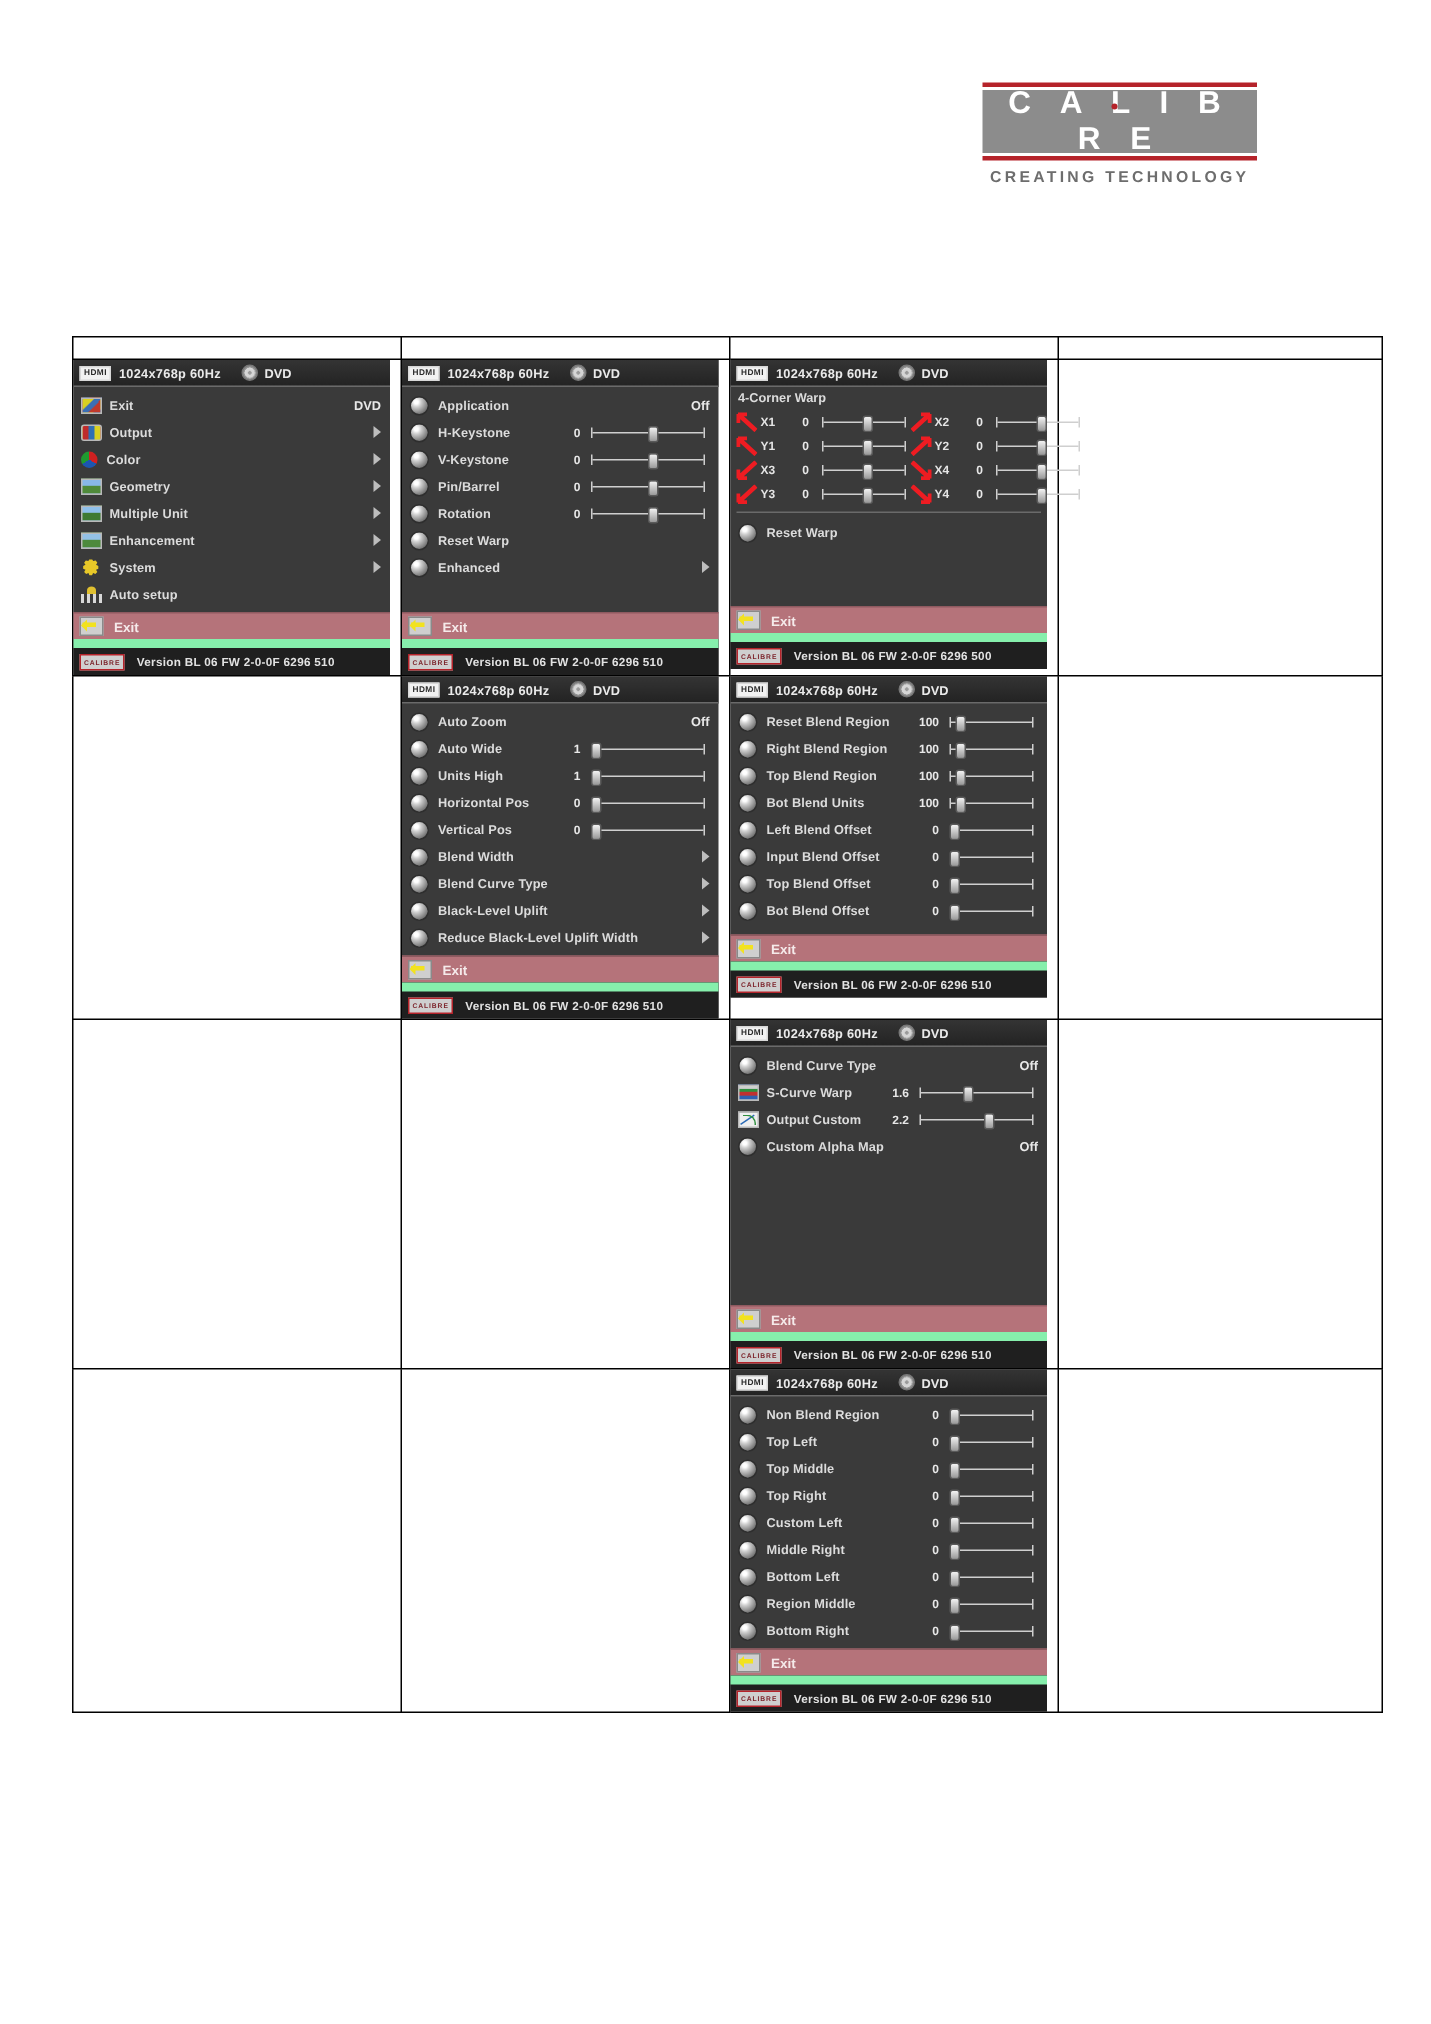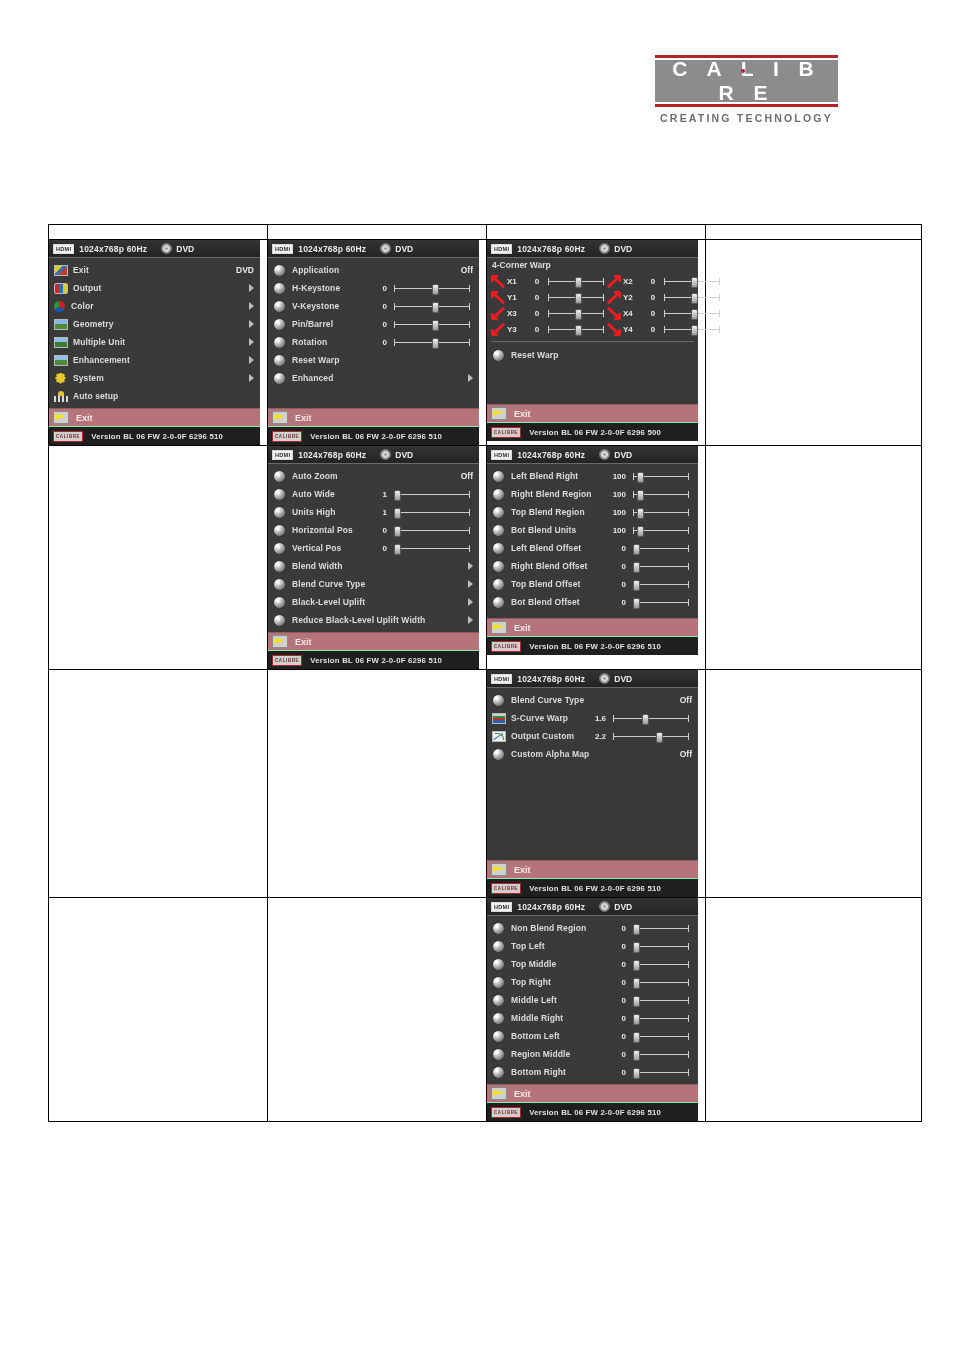--- a/index.html
+++ b/index.html
@@ -177,21 +177,21 @@
   .exit-arrow:after{
     content:"";position:absolute;left:0px;top:1px;
     border-top:4px solid transparent;border-bottom:4px solid transparent;
     border-right:4px solid #f2e21f;
   }
   .exit-text{font-size:9px;font-weight:bold;color:#f5eaea;}
 
   
   .ver-bar{
     display:flex;align-items:center;height:16px;background:#1f1f1f;
-    padding:1px 4px;border-top:1px solid #86efac;
+    padding:1px 4px;border-top:6px solid #86efac;
   }
   .ver-logo{
     background:#cfcfcf;color:#7a1f26;font-size:4.5px;font-weight:bold;
     letter-spacing:0.6px;padding:2px 2px;line-height:5px;margin-right:8px;
     border:1px solid #b5232a;
   }
   .ver-text{font-size:7.8px;font-weight:bold;color:#e2e2e2;letter-spacing:0.2px;}
 
   
   .warp-title{
@@ -627,21 +627,21 @@
           <div class="osd">
             <div class="osd-title">
               <span class="hdmi-badge">HDMI</span>
               <span class="res-text">1024x768p 60Hz</span>
               <span class="dvd-icon"></span>
               <span class="dvd-text">DVD</span>
             </div>
             <div class="osd-body">
               <div class="row">
                 <span class="sphere"></span>
-                <span class="row-label">Left Blend Right</span>
+                <span class="row-label">Reset Blend Region</span>
                 <span class="val">100</span>
                 <span class="slider short">
                   <span class="track"></span>
                     <span class="tick l"></span>
                     <span class="tick r"></span>
                   <span class="thumb" style="left:5px"></span>
                 </span>
               </div>
               <div class="row">
                 <span class="sphere"></span>
@@ -681,21 +681,21 @@
                 <span class="row-label">Left Blend Offset</span>
                 <span class="val">0</span>
                 <span class="slider short">
                   <span class="track"></span>
                     <span class="tick r"></span>
                   <span class="thumb" style="left:1px"></span>
                 </span>
               </div>
               <div class="row">
                 <span class="sphere"></span>
-                <span class="row-label">Right Blend Offset</span>
+                <span class="row-label">Input Blend Offset</span>
                 <span class="val">0</span>
                 <span class="slider short">
                   <span class="track"></span>
                     <span class="tick r"></span>
                   <span class="thumb" style="left:1px"></span>
                 </span>
               </div>
               <div class="row">
                 <span class="sphere"></span>
                 <span class="row-label">Top Blend Offset</span>
@@ -841,21 +841,21 @@
                 <span class="row-label">Top Right</span>
                 <span class="val">0</span>
                 <span class="slider short">
                   <span class="track"></span>
                     <span class="tick r"></span>
                   <span class="thumb" style="left:1px"></span>
                 </span>
               </div>
               <div class="row">
                 <span class="sphere"></span>
-                <span class="row-label">Middle Left</span>
+                <span class="row-label">Custom Left</span>
                 <span class="val">0</span>
                 <span class="slider short">
                   <span class="track"></span>
                     <span class="tick r"></span>
                   <span class="thumb" style="left:1px"></span>
                 </span>
               </div>
               <div class="row">
                 <span class="sphere"></span>
                 <span class="row-label">Middle Right</span>

